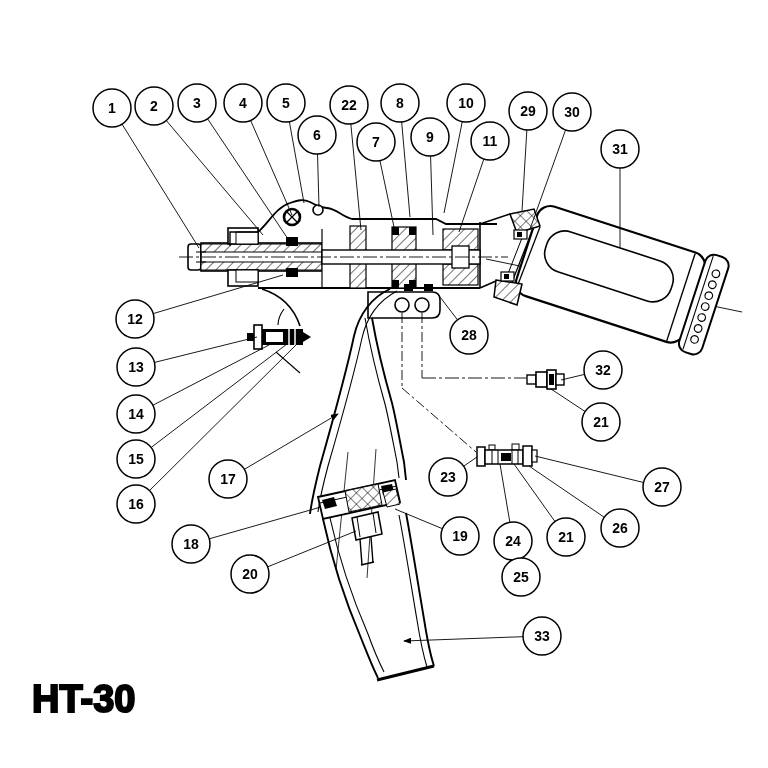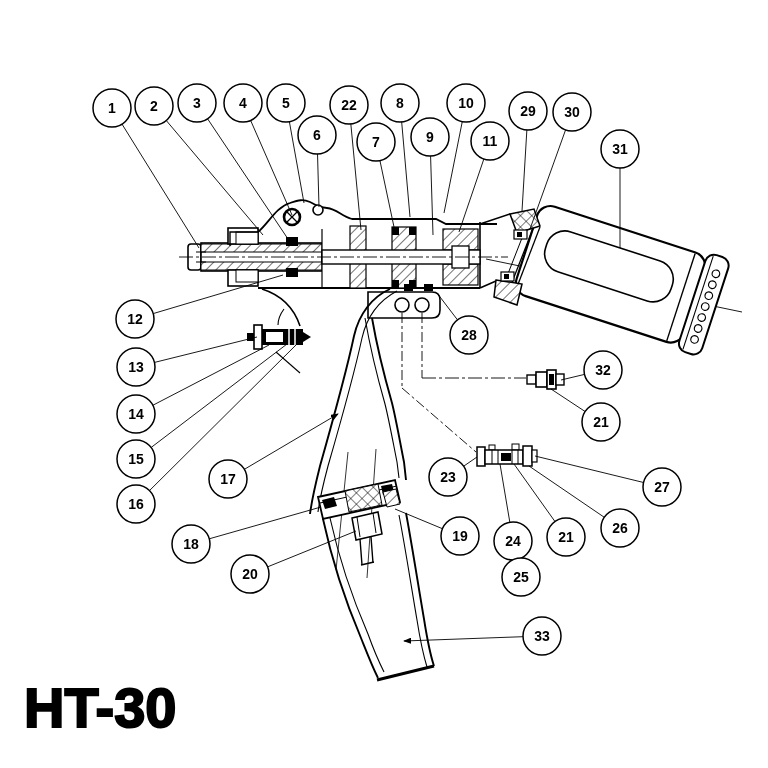--- a/index.html
+++ b/index.html
@@ -1,21 +1,21 @@
 <!DOCTYPE html>
 <html><head>
 <meta charset="utf-8">
 <style>
   html,body{margin:0;padding:0;background:#ffffff;}
   body{width:768px;height:768px;position:relative;font-family:"Liberation Sans",sans-serif;overflow:hidden;}
   #stage{position:absolute;left:0;top:0;width:768px;height:768px;}
   svg text.balloon-num{font-family:"Liberation Sans",sans-serif;font-weight:bold;font-size:14px;fill:#000;}
   .model-title{
-    position:absolute;left:24px;top:680px;
-    font-size:56px;font-weight:bold;letter-spacing:0px;color:#000;
+    position:absolute;left:32px;top:680px;
+    font-size:38px;font-weight:bold;letter-spacing:0px;color:#000;
     -webkit-text-stroke:2px #000;
     line-height:1;
   }
 </style>
 </head>
 <body>
 
 <div id="stage">
 <svg width="768" height="768" viewBox="0 0 768 768">
   <defs>

